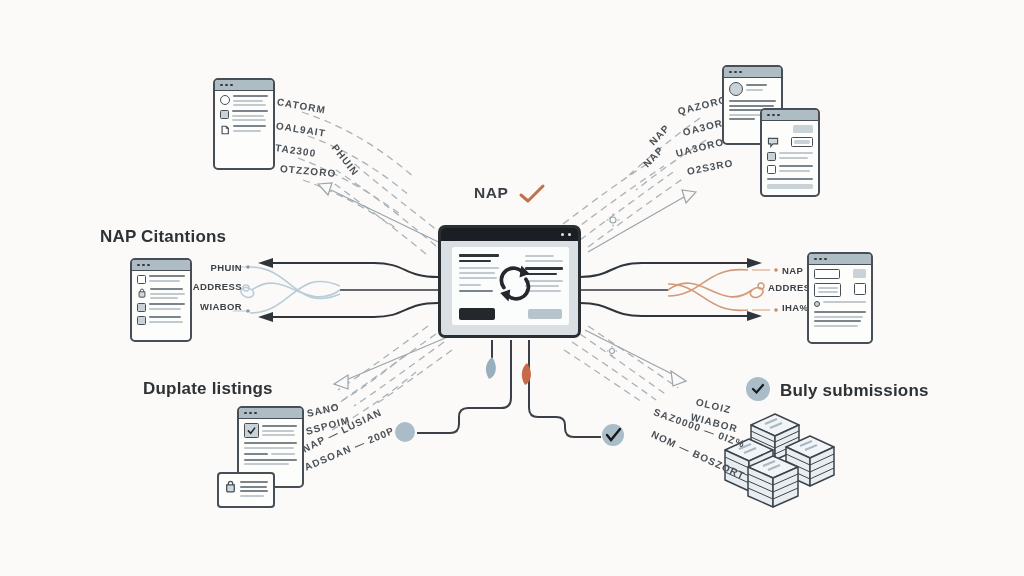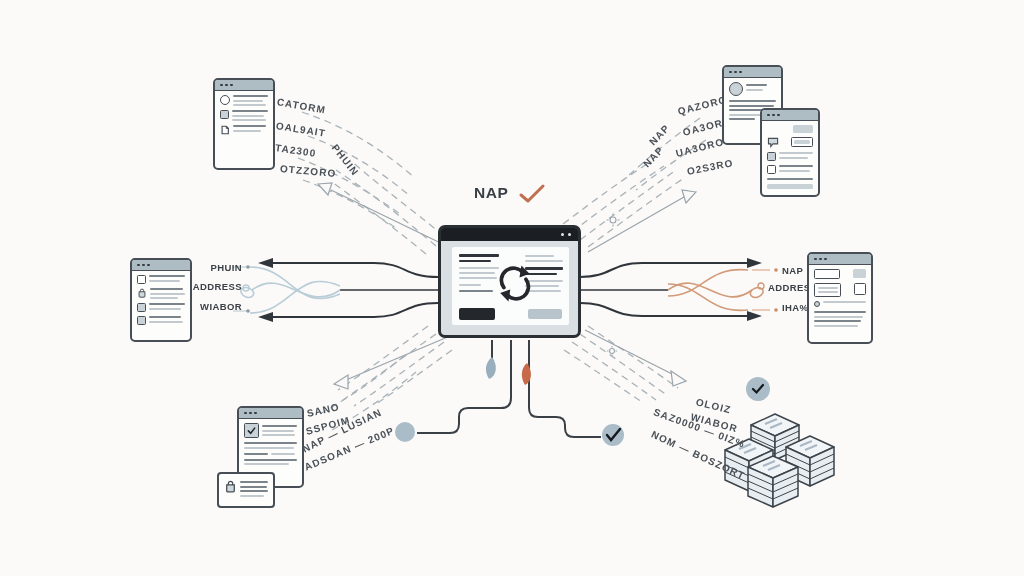--- a/index.html
+++ b/index.html
@@ -192,20 +192,23 @@
       <path d="M798,467 L798,496 L773,507 L773,478 Z" fill="#e7edf0"></path>
       <g stroke-width="1">
           <path d="M748,474 L773,485 L798,474" fill="none"></path>
           <path d="M748,481 L773,492 L798,481" fill="none"></path>
           <path d="M748,488 L773,499 L798,488" fill="none"></path>
         </g>
       <path d="M763,466 l12,-5 M768,470 l12,-5" stroke="#a9b8c4" stroke-width="2.2"></path>
     </g>
   </svg>
 
+  <div class="abs h1" style="left:100px;top:227px">NAP Citantions</div>
+  <div class="abs h1" style="left:143px;top:379px">Duplate listings</div>
+  <div class="abs h1" style="left:780px;top:381px">Buly submissions</div>
 
   <div class="abs" style="left:474px;top:184px;font-size:15.5px;font-weight:600;color:#3a3f45;letter-spacing:.5px">NAP</div>
   <svg class="abs" style="left:517px;top:183px" width="30" height="22" viewBox="0 0 30 22">
     <path d="M4,12 L11,18 L26,3" stroke="#c0704f" stroke-width="3" fill="none" stroke-linecap="round" stroke-linejoin="round"></path>
   </svg>
 
   <div class="abs fld" style="left:190px;top:262px;width:52px;text-align:right">PHUIN</div>
   <div class="abs fld" style="left:190px;top:281px;width:52px;text-align:right">ADDRESS</div>
   <div class="abs fld" style="left:190px;top:301px;width:52px;text-align:right">WIABOR</div>
 

